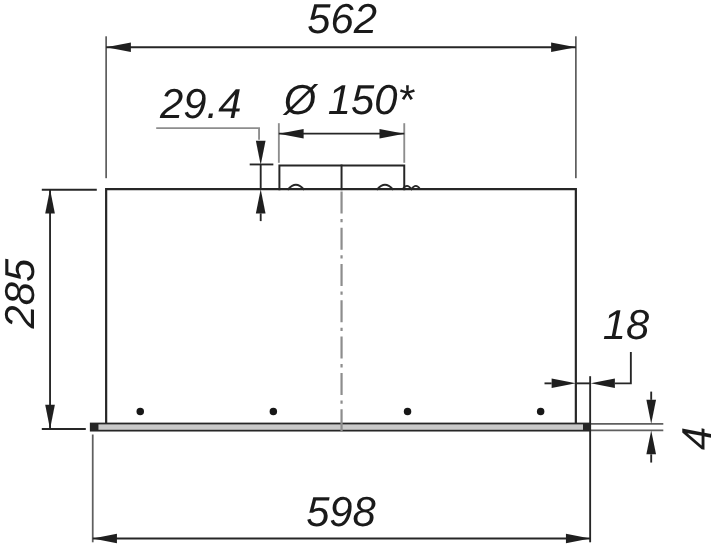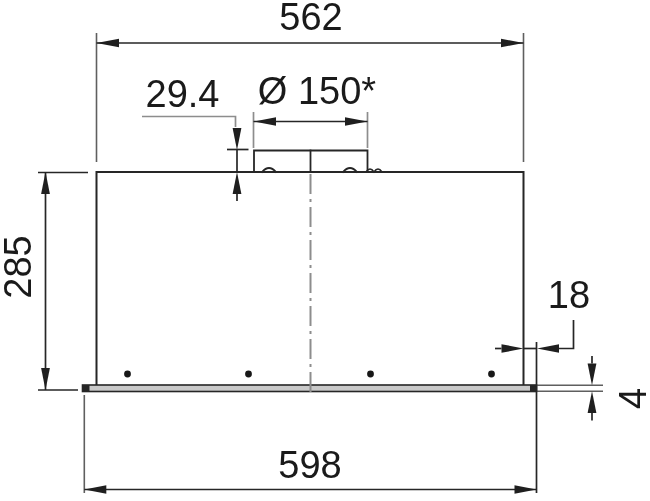--- a/index.html
+++ b/index.html
@@ -1,16 +1,16 @@
 <!DOCTYPE html>
 <html><head>
 <meta charset="utf-8">
 <style>
   html,body { margin:0; padding:0; background:#ffffff; }
-  .stage { width:650px; height:501px; position:relative; background:#ffffff; overflow:hidden; }
+  .stage { width:650px; height:501px; position:relative; background:#ffffff; overflow:hidden;font-style:italic; }
   svg { display:block; }
   .ln   { stroke:#262626; stroke-width:2;   fill:none; stroke-linecap:square; }
   .ln18 { stroke:#262626; stroke-width:1.8; fill:none; stroke-linecap:square; }
   .dl   { stroke:#262626; stroke-width:1.7; fill:none; stroke-linecap:butt; }
   .ext2 { stroke:#5f5f5f; stroke-width:1.6; fill:none; }
   .ldr  { stroke:#8d8d8d; stroke-width:1.7; fill:none; }
   .cl   { stroke:#8d8d8d; stroke-width:2;   fill:none; stroke-dasharray:20 5 3 5; }
   .arr  { fill:#1f1f1f; stroke:none; }
   .lbl  { font-family:"Liberation Sans", sans-serif; font-size:38px; fill:#1a1a1a; }
 </style>

